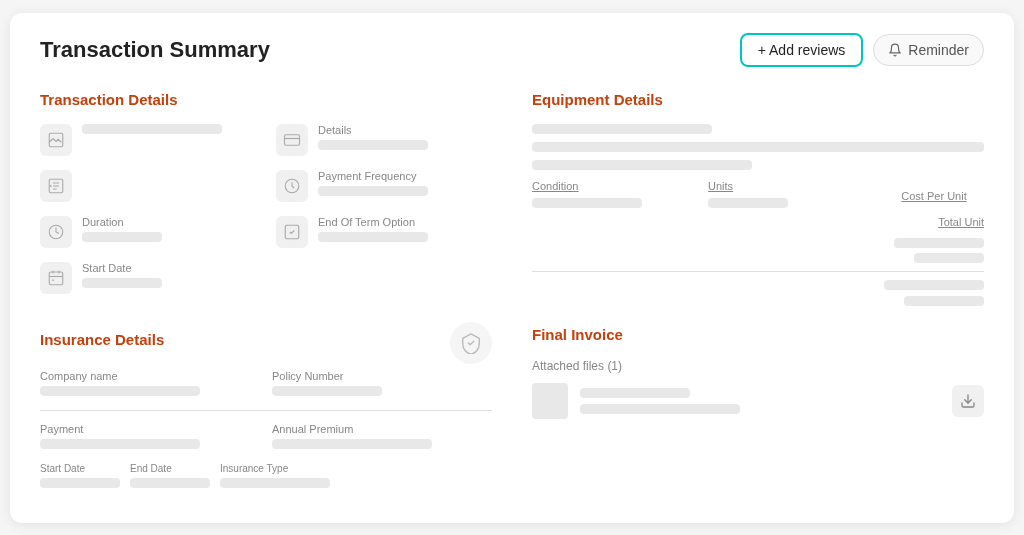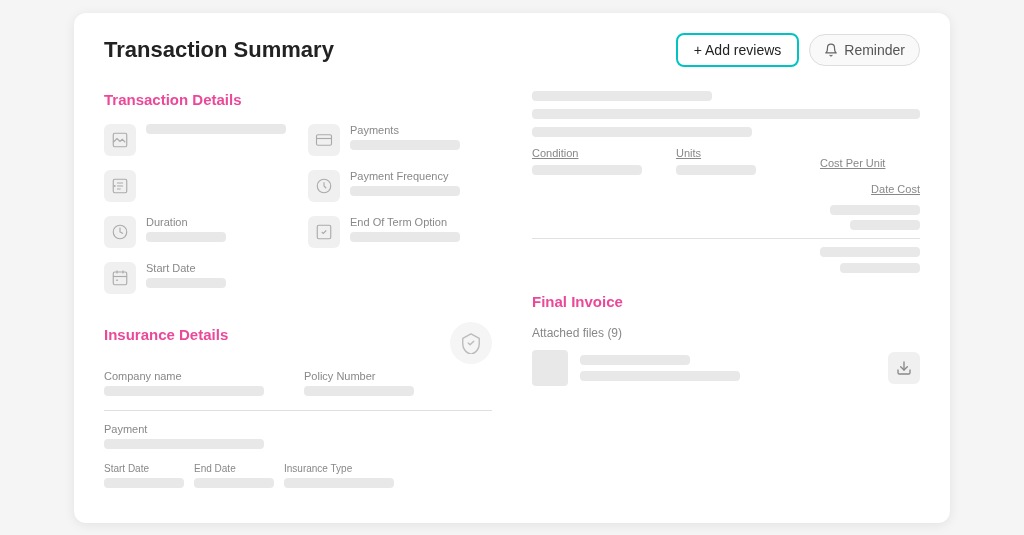--- a/index.html
+++ b/index.html
@@ -8,21 +8,21 @@
       background: #f5f5f5;
       display: flex;
       justify-content: center;
       align-items: center;
       min-height: 100vh;
       padding: 10px;
     }
     .card {
       background: #fff;
       border-radius: 12px;
-      width: 876px;
+      width: 1004px;
       min-height: 510px;
       padding: 20px 30px;
       box-shadow: 0 2px 12px rgba(0,0,0,0.08);
       position: relative;
     }
     
     .header {
       display: flex;
       justify-content: space-between;
       align-items: center;
@@ -66,21 +66,21 @@
       display: flex;
       gap: 40px;
     }
     .left-panel { flex: 1; }
     .right-panel { flex: 1; }
 
     
     .section-title {
       font-size: 15px;
       font-weight: 700;
-      color: #ec4899;
+      color: #c2410c;
       margin-bottom: 16px;
     }
 
     
     .transaction-details {
       margin-bottom: 28px;
     }
     .td-grid {
       display: grid;
       grid-template-columns: 1fr 1fr;
@@ -138,21 +138,21 @@
       margin-bottom: 4px;
     }
     .ins-divider {
       border: none;
       border-top: 1px solid #e0e0e0;
       margin: 10px 0 12px;
     }
     .ins-header-row {
       display: flex;
       justify-content: space-between;
-      align-items: center;
+      align-items: flex-end;
       margin-bottom: 6px;
     }
     .ins-icon-badge {
       width: 42px;
       height: 42px;
       background: #f5f5f5;
       border-radius: 50%;
       display: flex;
       align-items: center;
       justify-content: center;
@@ -275,21 +275,21 @@
           </div>
 
           <div class="td-item">
             <div class="td-icon">
               <svg viewBox="0 0 24 24" stroke-width="1.5">
                   <rect x="2" y="5" width="20" height="14" rx="2"></rect>
                   <line x1="2" y1="10" x2="22" y2="10"></line>
                 </svg>
             </div>
             <div class="td-info">
-              <div class="td-label">Payments</div>
+              <div class="td-label">Details</div>
               <div class="skeleton skeleton-md"></div>
             </div>
           </div>
 
           <div class="td-item">
             <div class="td-icon">
               <svg viewBox="0 0 24 24" stroke-width="1.5">
                   <rect x="3" y="3" width="18" height="18" rx="2"></rect>
                   <path d="M8 12h8M8 8h8M8 16h5"></path>
                   <circle cx="5" cy="12" r="0.5" fill="#aaa"></circle>
@@ -378,20 +378,24 @@
           </div>
         </div>
 
         <hr class="ins-divider">
 
         <div class="ins-row">
           <div class="ins-item">
             <div class="ins-label">Payment</div>
             <div class="skeleton skeleton-xl"></div>
           </div>
+          <div class="ins-item">
+            <div class="ins-label">Annual Premium</div>
+            <div class="skeleton skeleton-xl"></div>
+          </div>
         </div>
 
         <div class="ins-footer-row">
           <div class="ins-footer-item">
             <div class="ins-footer-label">Start Date</div>
             <div class="skeleton skeleton-sm"></div>
           </div>
           <div class="ins-footer-item">
             <div class="ins-footer-label">End Date</div>
             <div class="skeleton skeleton-sm"></div>
@@ -401,63 +405,64 @@
             <div class="skeleton skeleton-md"></div>
           </div>
         </div>
       </div>
 
     </div>
 
     <div class="right-panel">
 
       <div class="equipment-details">
+        <div class="section-title">Equipment Details</div>
 
         <div class="eq-header-skeletons">
           <div class="skeleton" style="width:180px; margin-bottom:8px;"></div>
           <div class="skeleton skeleton-full" style="margin-bottom:8px;"></div>
           <div class="skeleton" style="width:220px; margin-bottom:8px;"></div>
         </div>
 
         <div style="display:flex; align-items:flex-end; margin-bottom:8px;">
           <div style="flex:1;">
             <div class="eq-col-label">Condition</div>
             <div class="skeleton skeleton-md"></div>
           </div>
           <div style="flex:1;">
             <div class="eq-col-label">Units</div>
             <div class="skeleton skeleton-sm"></div>
           </div>
           <div style="min-width:100px; text-align:right;">
-            <div class="eq-col-label" style="text-align:left;">Cost Per Unit</div>
+            <div class="eq-col-label" style="text-align:center;">Cost Per Unit</div>
           </div>
         </div>
 
         <div style="display:flex; justify-content:flex-end; margin-bottom:4px;">
           <div style="min-width:100px; text-align:right;">
-            <div class="eq-col-label" style="text-align:right;">Date Cost</div>
+            <div class="eq-col-label" style="text-align:right;">Total Unit</div>
           </div>
         </div>
 
         <div style="display:flex; flex-direction:column; align-items:flex-end; gap:5px; margin-bottom:6px;">
           <div class="skeleton" style="width:90px;"></div>
           <div class="skeleton" style="width:70px;"></div>
         </div>
 
         <hr class="eq-divider">
 
         <div class="eq-totals">
           <div class="skeleton" style="width:100px;"></div>
           <div class="skeleton" style="width:80px;"></div>
         </div>
       </div>
 
       <div class="final-invoice" style="margin-top:20px;">
         <div class="section-title">Final Invoice</div>
-        <div class="fi-subtitle">Attached files (9)</div>
+        <div class="fi-subtitle">Attached files (1)</div>
         <div class="fi-file-row">
           <div class="fi-thumb"></div>
           <div class="fi-info">
             <div class="skeleton skeleton-md" style="margin-bottom:6px;"></div>
             <div class="skeleton skeleton-xl"></div>
           </div>
           <div class="fi-download">
             <svg viewBox="0 0 24 24" stroke-width="2" stroke-linecap="round" stroke-linejoin="round">
               <path d="M21 15v4a2 2 0 0 1-2 2H5a2 2 0 0 1-2-2v-4"></path>
               <polyline points="7 10 12 15 17 10"></polyline>

